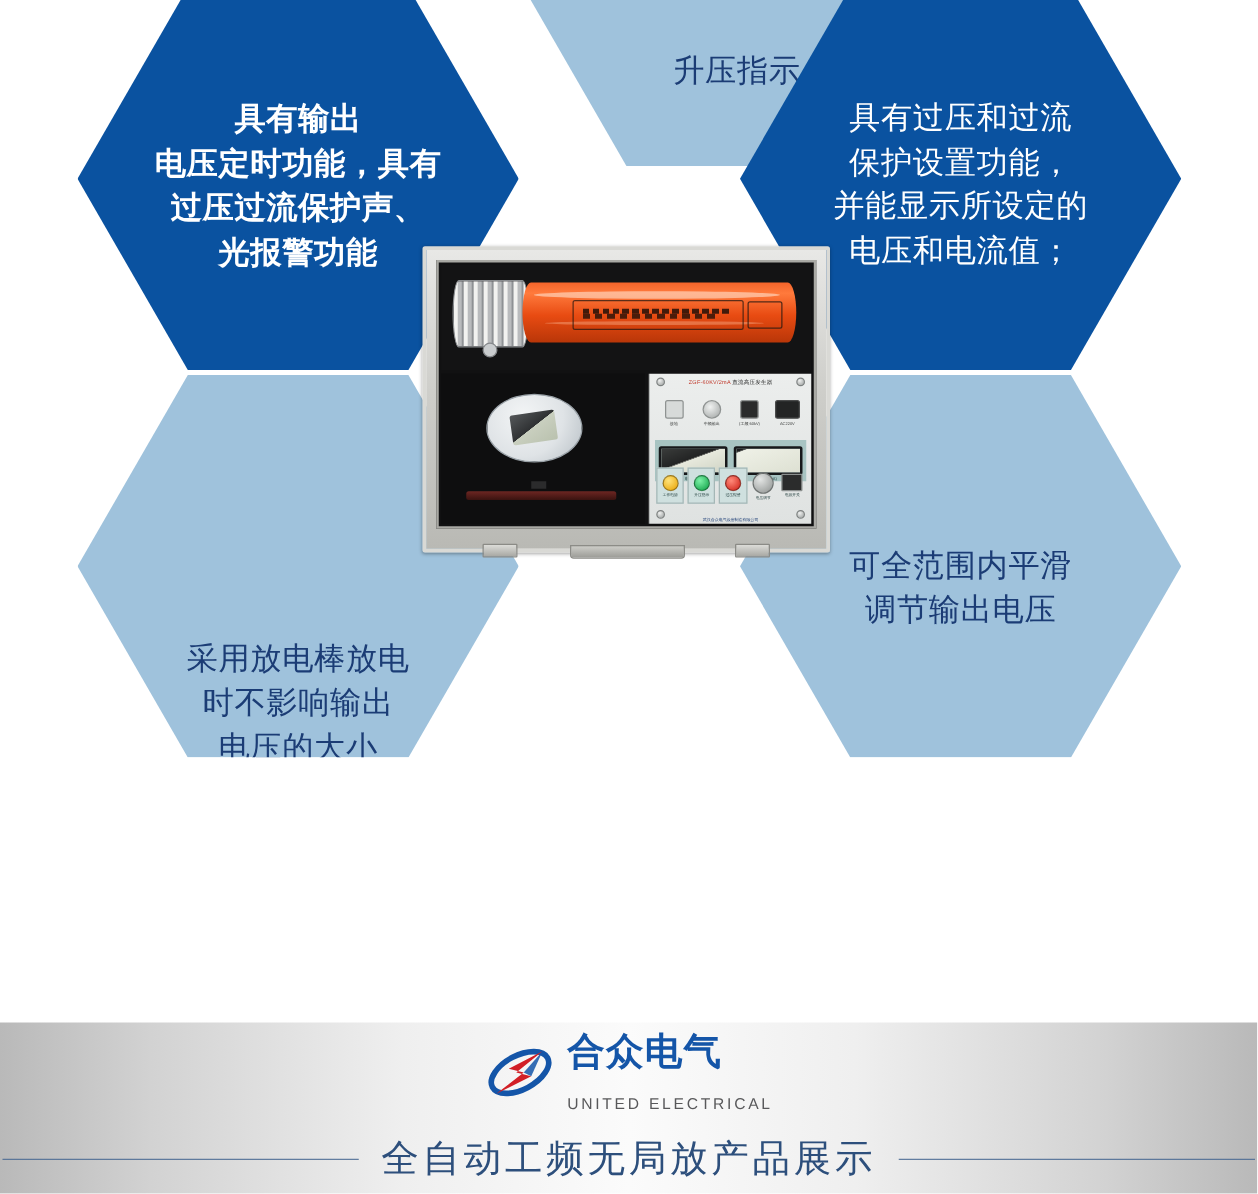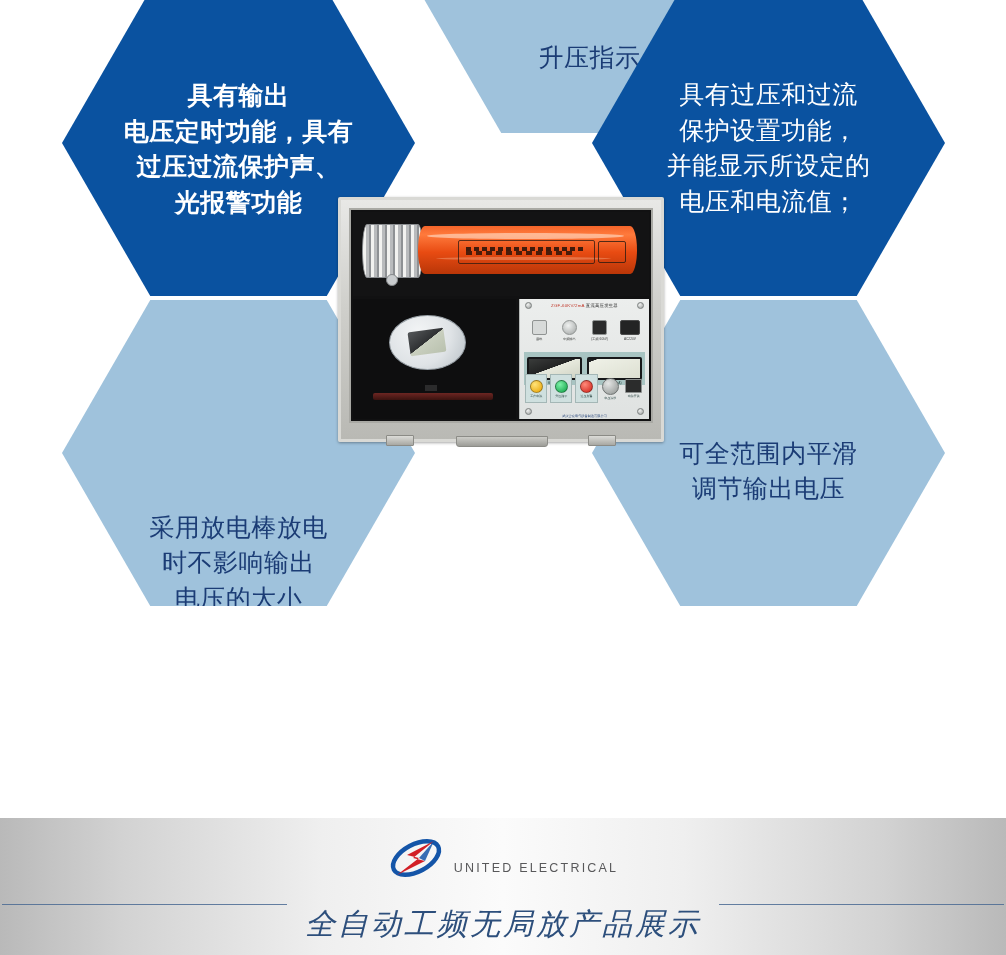--- a/index.html
+++ b/index.html
@@ -168,21 +168,21 @@
   #logo-cn{
     font-size:30px;font-weight:bold;color:#1455a8;letter-spacing:1px;
     font-family:"DejaVu Sans","Liberation Sans",sans-serif;
   }
   #logo-en{
     font-size:12.5px;color:#58585a;letter-spacing:2.2px;margin-top:20px;
     font-family:"Liberation Sans",sans-serif;
   }
   #tagline-row{
     position:absolute;left:0;right:0;top:86px;height:46px;
-    display:flex;justify-content:center;font-style:italic;
+    display:flex;align-items:center;justify-content:center;
   }
   .rule{height:1px;background:#4a6a93;flex:1 1 auto;max-width:285px;opacity:.85;}
   #tagline{
     font-size:30px;color:#2d4f7c;letter-spacing:3px;
     padding:0 18px;white-space:nowrap;
     font-family:"DejaVu Sans","Liberation Sans",sans-serif;
   }
 </style>
 </head>
 <body>
@@ -318,20 +318,21 @@
 
   <div id="footer">
 
     <div id="logo">
       <svg id="logo-mark" viewBox="0 0 112 100">
         <ellipse cx="56" cy="50" rx="50" ry="27" transform="rotate(-28 56 50)" fill="none" stroke="#1455a8" stroke-width="9"></ellipse>
         <path d="M92 16 L38 44 L62 50 L18 84 L74 56 L50 50 Z" fill="#d21f26"></path>
         <path d="M92 16 L62 50 L74 56 Z" fill="#1455a8" opacity="0.85"></path>
       </svg>
       <div id="logo-words">
+        <div id="logo-cn">合众电气</div>
         <div id="logo-en">UNITED ELECTRICAL</div>
       </div>
     </div>
 
     <div id="tagline-row">
       <div class="rule"></div>
       <div id="tagline">全自动工频无局放产品展示</div>
       <div class="rule"></div>
     </div>
 

